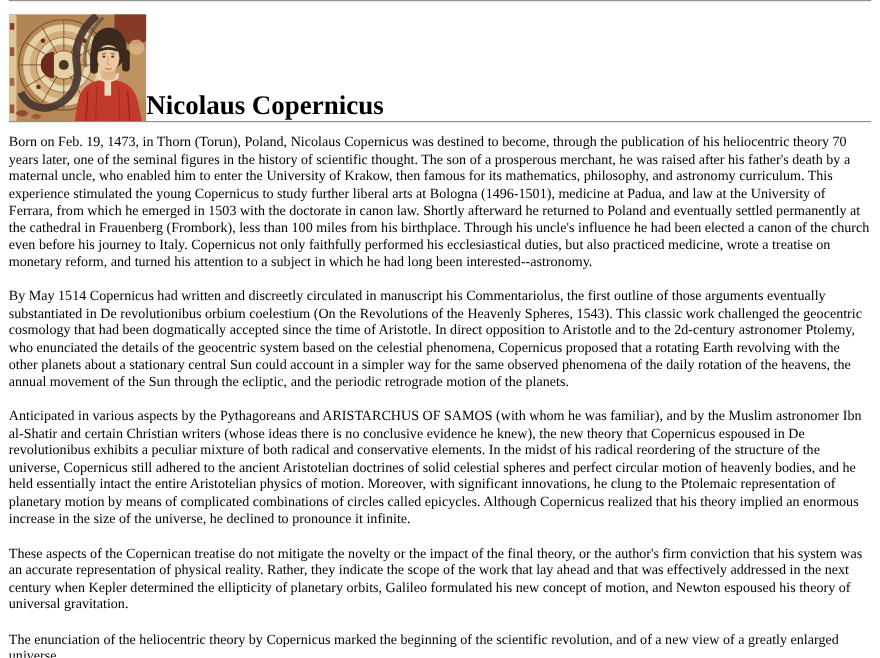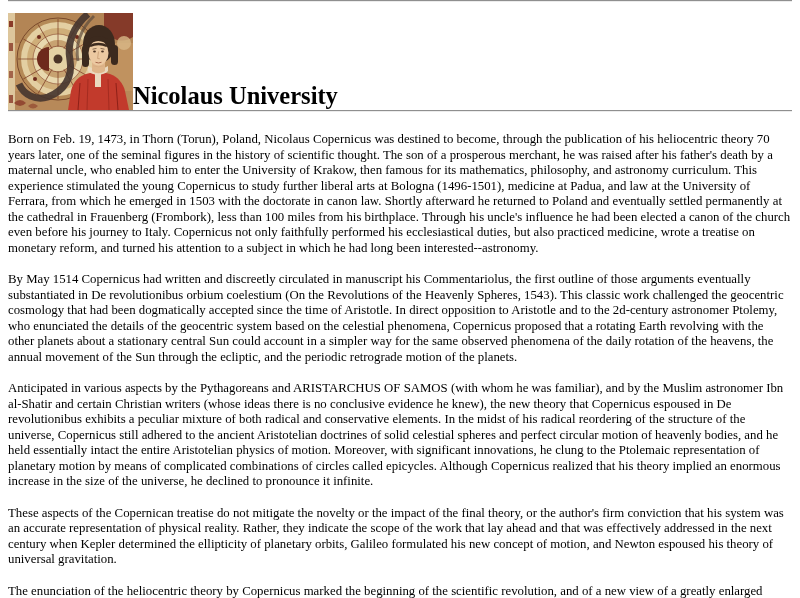--- a/index.html
+++ b/index.html
@@ -34,21 +34,21 @@
   }
   .portrait-wrap {
     display: inline-block;
     width: 125px;
     height: 97px;
     vertical-align: -6px;
   }
   .portrait-wrap svg { display: block; }
 
   p.body-para { margin: 16px 0 0 0; text-align: left; }
-  p.body-para.first { margin-top: 20px; }
+  p.body-para.first { margin-top: 10px; }
 </style>
 </head>
 <body>
 
 <div class="page">
 
   <hr class="rule rule-top">
 
   <h1 class="title"><span class="portrait-wrap"><svg viewBox="0 0 125 97" width="125" height="97" xmlns="http://www.w3.org/2000/svg">
       <defs>
@@ -122,21 +122,21 @@
       <ellipse cx="90.5" cy="40" rx="10" ry="12.5" fill="#ecc9a1"></ellipse>
       <path d="M81,31 Q90,25 100,31 L100,26 Q90,20 81,26 Z" fill="#3c2a1e"></path>
       <path d="M82,33 Q90.5,29 99,33" fill="none" stroke="#3c2a1e" stroke-width="2.4"></path>
 
       <ellipse cx="86.5" cy="38.5" rx="1.4" ry="1" fill="#4e3524"></ellipse>
       <ellipse cx="94.5" cy="38.5" rx="1.4" ry="1" fill="#4e3524"></ellipse>
       <path d="M84.5,36.2 l4,-0.8 M92.5,35.4 l4,0.8" stroke="#5a3e2a" stroke-width="0.7" fill="none"></path>
       <path d="M90.5,38.5 L89.6,45.5 L91.8,45.8" stroke="#c79a72" stroke-width="0.8" fill="none"></path>
       <path d="M87.5,49.3 Q90.5,50.6 93.5,49.3" stroke="#a96a4e" stroke-width="1" fill="none"></path>
       <path d="M85,52.8 Q90.5,55 96,52.8" stroke="#d4a87e" stroke-width="0.7" fill="none" opacity="0.8"></path>
-    </svg></span><span>Nicolaus University</span></h1>
+    </svg></span><span>Nicolaus Copernicus</span></h1>
 
   <hr class="rule rule-title">
 
   <p class="body-para first">Born on Feb. 19, 1473, in Thorn (Torun), Poland, Nicolaus Copernicus was destined to become, through the publication of his heliocentric theory 70 years later, one of the seminal figures in the history of scientific thought. The son of a prosperous merchant, he was raised after his father's death by a maternal uncle, who enabled him to enter the University of Krakow, then famous for its mathematics, philosophy, and astronomy curriculum. This experience stimulated the young Copernicus to study further liberal arts at Bologna (1496-1501), medicine at Padua, and law at the University of Ferrara, from which he emerged in 1503 with the doctorate in canon law. Shortly afterward he returned to Poland and eventually settled permanently at the cathedral in Frauenberg (Frombork), less than 100 miles from his birthplace. Through his uncle's influence he had been elected a canon of the church even before his journey to Italy. Copernicus not only faithfully performed his ecclesiastical duties, but also practiced medicine, wrote a treatise on monetary reform, and turned his attention to a subject in which he had long been interested--astronomy.</p>
 
   <p class="body-para">By May 1514 Copernicus had written and discreetly circulated in manuscript his Commentariolus, the first outline of those arguments eventually substantiated in De revolutionibus orbium coelestium (On the Revolutions of the Heavenly Spheres, 1543). This classic work challenged the geocentric cosmology that had been dogmatically accepted since the time of Aristotle. In direct opposition to Aristotle and to the 2d-century astronomer Ptolemy, who enunciated the details of the geocentric system based on the celestial phenomena, Copernicus proposed that a rotating Earth revolving with the other planets about a stationary central Sun could account in a simpler way for the same observed phenomena of the daily rotation of the heavens, the annual movement of the Sun through the ecliptic, and the periodic retrograde motion of the planets.</p>
 
   <p class="body-para">Anticipated in various aspects by the Pythagoreans and ARISTARCHUS OF SAMOS (with whom he was familiar), and by the Muslim astronomer Ibn al-Shatir and certain Christian writers (whose ideas there is no conclusive evidence he knew), the new theory that Copernicus espoused in De revolutionibus exhibits a peculiar mixture of both radical and conservative elements. In the midst of his radical reordering of the structure of the universe, Copernicus still adhered to the ancient Aristotelian doctrines of solid celestial spheres and perfect circular motion of heavenly bodies, and he held essentially intact the entire Aristotelian physics of motion. Moreover, with significant innovations, he clung to the Ptolemaic representation of planetary motion by means of complicated combinations of circles called epicycles. Although Copernicus realized that his theory implied an enormous increase in the size of the universe, he declined to pronounce it infinite.</p>
 
   <p class="body-para">These aspects of the Copernican treatise do not mitigate the novelty or the impact of the final theory, or the author's firm conviction that his system was an accurate representation of physical reality. Rather, they indicate the scope of the work that lay ahead and that was effectively addressed in the next century when Kepler determined the ellipticity of planetary orbits, Galileo formulated his new concept of motion, and Newton espoused his theory of universal gravitation.</p>

